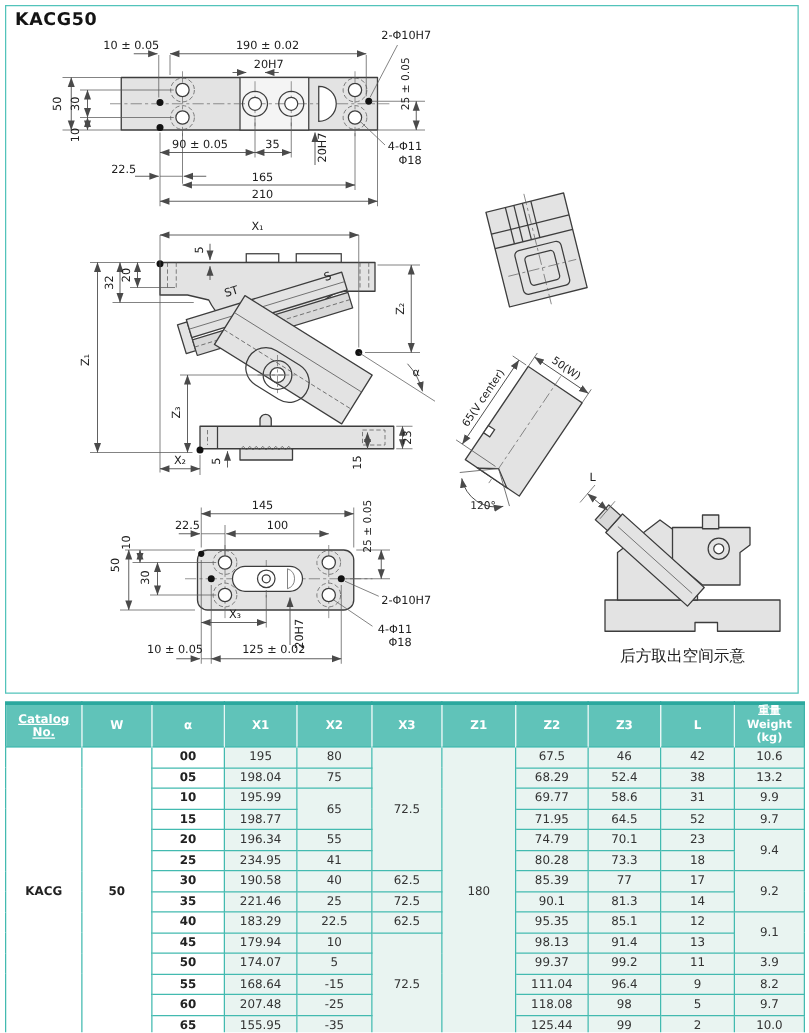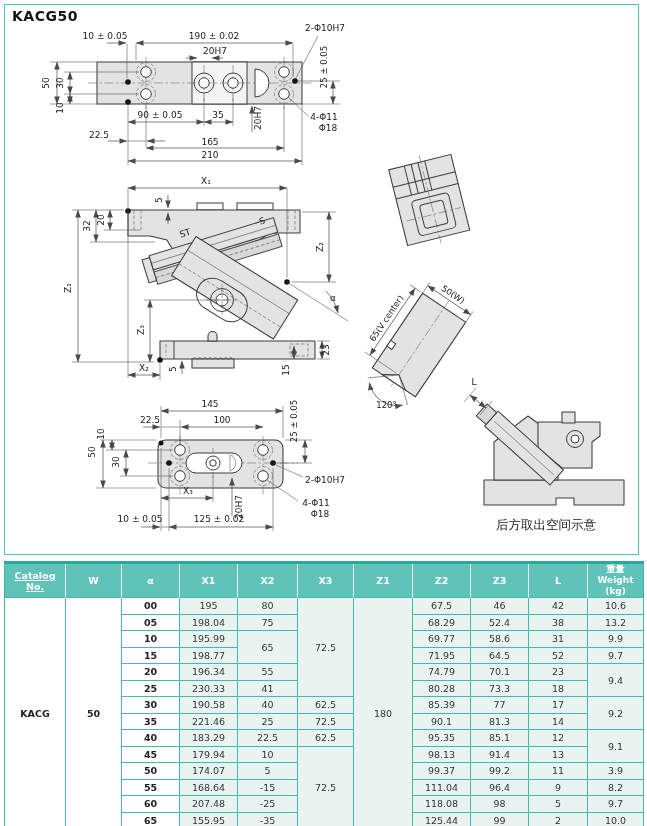--- a/index.html
+++ b/index.html
@@ -423,21 +423,21 @@
             <td class="alpha-cell">20</td>
             <td>196.34</td>
             <td>55</td>
             <td>74.79</td>
             <td>70.1</td>
             <td>23</td>
             <td rowspan="2">9.4</td>
           </tr>
           <tr>
             <td class="alpha-cell">25</td>
-            <td>230.33</td>
+            <td>234.95</td>
             <td>41</td>
             <td>80.28</td>
             <td>73.3</td>
             <td>18</td>
           </tr>
           <tr>
             <td class="alpha-cell">30</td>
             <td>190.58</td>
             <td>40</td>
             <td>62.5</td>

